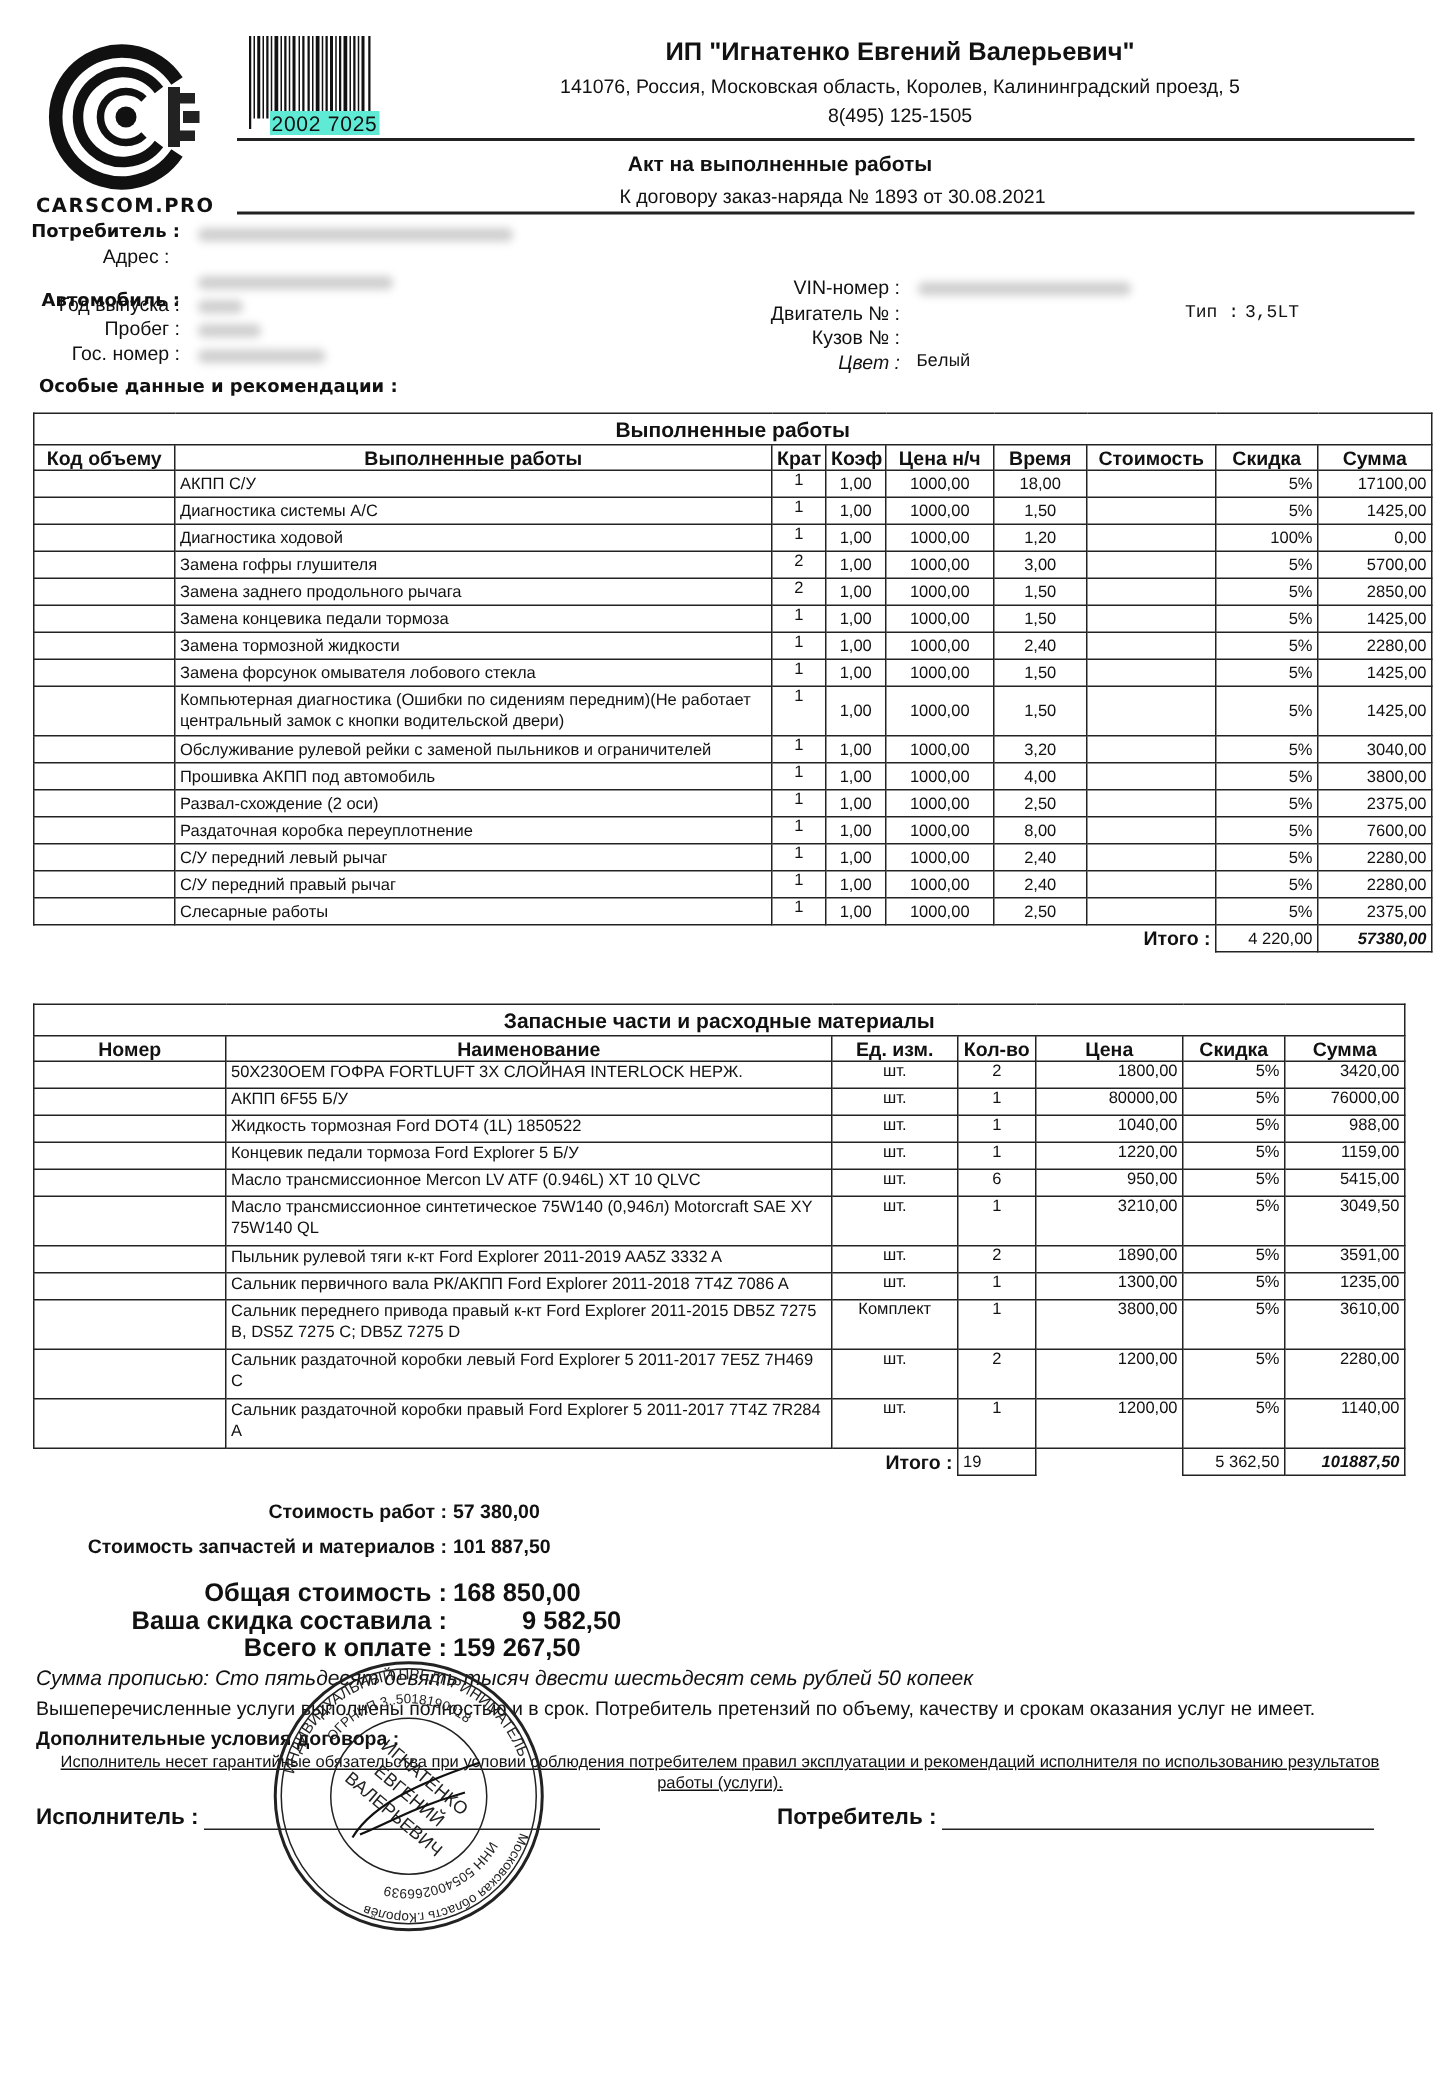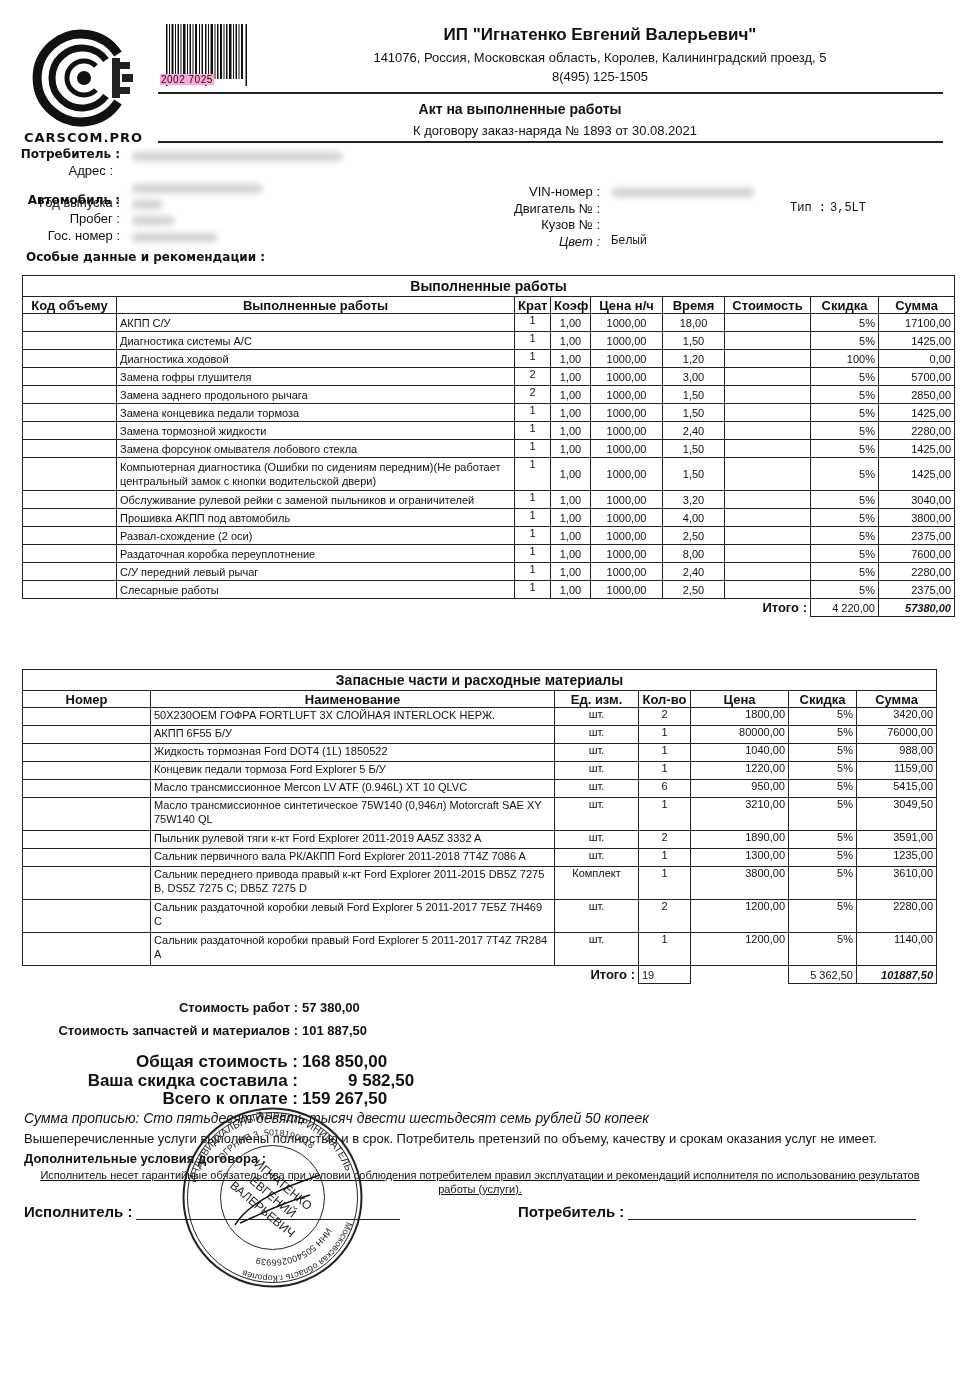--- a/index.html
+++ b/index.html
@@ -5,21 +5,21 @@
   html, body { margin: 0; padding: 0; }
   body {
     width: 960px; height: 1383px; background: #ffffff; position: relative; overflow: hidden;
     font-family: "Liberation Sans", sans-serif; color: #111;
   }
   .abs { position: absolute; }
   
   .logo { left: 28px; top: 22px; width: 112px; height: 112px; }
   .logo-text { left: 24px; top: 130px; font-family: "DejaVu Sans", sans-serif; font-weight: bold; font-size: 13px; letter-spacing: 1px; }
   .barcode { left: 165px; top: 24px; width: 84px; height: 62px; }
-  .barcode-num { left: 160px; top: 74px; font-size: 10px; background: #f9a8d4; padding: 0 1px; letter-spacing: 0.5px; }
+  .barcode-num { left: 180px; top: 74px; font-size: 14px; background: #5eead4; padding: 0 1px; letter-spacing: 0.5px; }
   .company { left: 260px; width: 680px; text-align: center; }
   .company-name { top: 25px; font-size: 17px; font-weight: bold; }
   .company-addr { top: 50px; font-size: 13px; }
   .company-phone { top: 69px; font-size: 13px; }
   .hline { height: 0; border-top: 2px solid #222; }
   .act-title { top: 101px; left: 260px; width: 520px; text-align: center; font-size: 14px; font-weight: bold; }
   .act-sub { top: 123px; left: 260px; width: 590px; text-align: center; font-size: 13px; }
 
   .info-label { text-align: right; font-size: 13px; width: 110px; }
   .info-label.bold { font-weight: bold; font-family: "DejaVu Sans", sans-serif; font-size: 12px; }
@@ -313,20 +313,31 @@
         <td class="c top">1</td>
         <td class="c">1,00</td>
         <td class="c">1000,00</td>
         <td class="c">2,40</td>
         <td></td>
         <td class="r">5%</td>
         <td class="r">2280,00</td>
       </tr>
       <tr>
         <td></td>
+        <td class="wrap">С/У передний правый рычаг</td>
+        <td class="c top">1</td>
+        <td class="c">1,00</td>
+        <td class="c">1000,00</td>
+        <td class="c">2,40</td>
+        <td></td>
+        <td class="r">5%</td>
+        <td class="r">2280,00</td>
+      </tr>
+      <tr>
+        <td></td>
         <td class="wrap">Слесарные работы</td>
         <td class="c top">1</td>
         <td class="c">1,00</td>
         <td class="c">1000,00</td>
         <td class="c">2,50</td>
         <td></td>
         <td class="r">5%</td>
         <td class="r">2375,00</td>
       </tr>
     </tbody>

